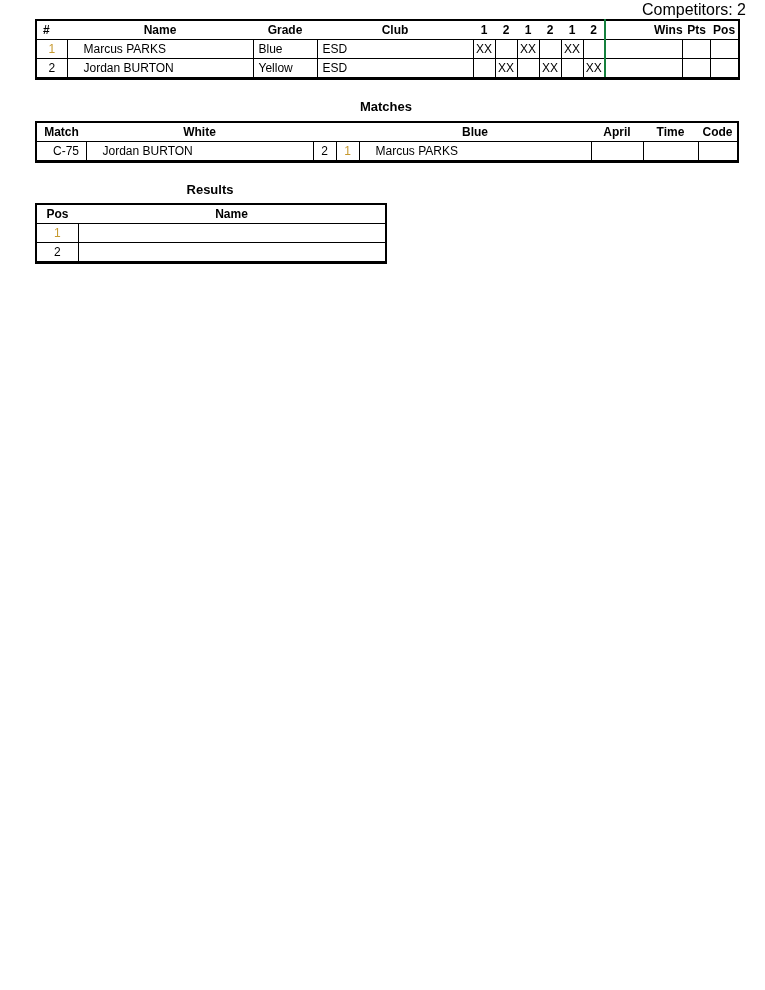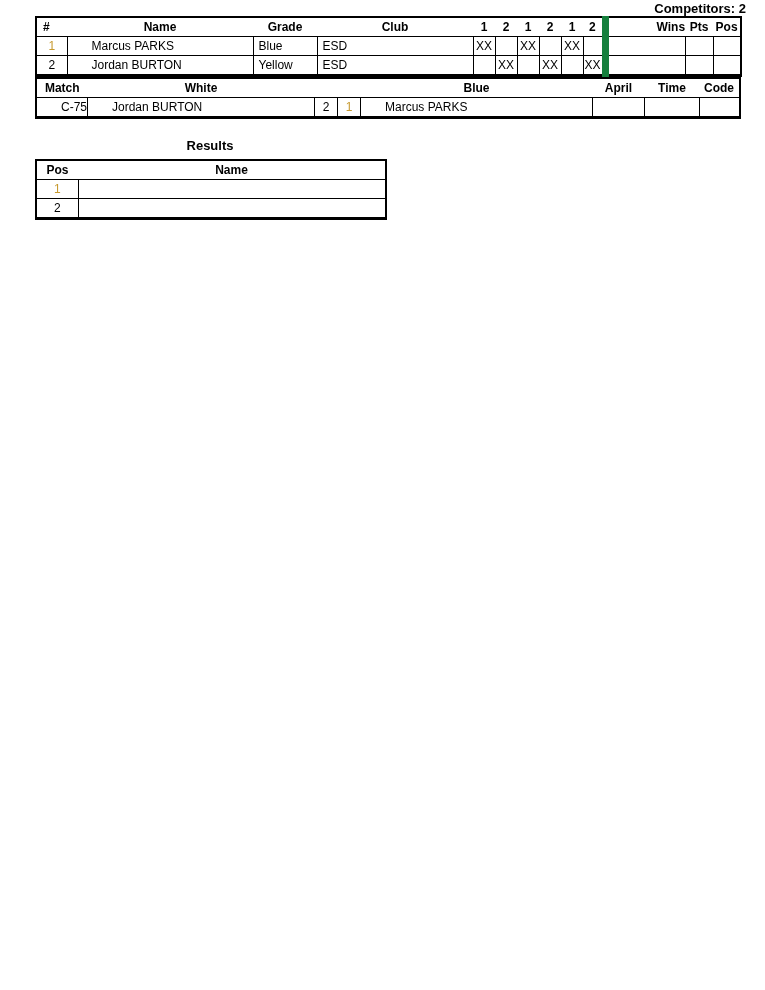--- a/index.html
+++ b/index.html
@@ -6,42 +6,42 @@
   .page {
     position:relative; width:765px; height:990px; background:#ffffff;
     color:#000; font-family:"Liberation Sans", sans-serif; overflow:hidden;
   }
   .title {
     margin:28px 0 0 0; text-align:center;
     font-size:24px; font-weight:bold; white-space:pre; letter-spacing:-0.2px;
   }
   .count {
     margin:1px 19px 0 0; text-align:right;
-    font-size:13px; font-weight:bold;
+    font-size:16px; font-weight:normal;
   }
   .sec-head { font-size:13px; font-weight:bold; text-align:center; }
   .sh-comp  { width:569px; margin:12px 0 7px 35px; }
   .sh-match { width:702px; margin:19px 0 7px 35px; }
   .sh-res   { width:350px; margin:19px 0 6px 35px; }
 
   table { border-collapse:collapse; table-layout:fixed; margin-left:35px; font-size:12px; }
   .tbl  { border:2px solid #000; border-bottom-width:3px; }
   th {
     font-weight:bold; border-bottom:1px solid #000; padding:0; height:18px;
     text-align:center; overflow:hidden; white-space:nowrap;
   }
   td {
     border:1px solid #000; padding:0; height:18px;
     text-align:center; overflow:hidden; white-space:nowrap;
   }
   .al { text-align:left; }
-  .p8 { padding-left:24px;margin-left:8px; }
+  .p8 { padding-left:16px;margin-left:8px; }
   .p6 { padding-left:6px; }
   .p5 { padding-left:5px; }
-  .thickL { border-left:7px solid #15803d;padding-left:48px; }
+  .thickL { border-left:2px solid #15803d;padding-left:48px; }
   .gold { color:var(--gold,#C79A30); }
 
   
   .cc-num{width:31px}.cc-name{width:186px}.cc-grade{width:64px}.cc-club{width:156px}
   .cc-r{width:22px}.cc-wins{width:37px}.cc-pts{width:28px}.cc-pos{width:28px}
   
   .mc-match{width:50px}.mc-white{width:227px}.mc-wn{width:23px}.mc-bn{width:23px}
   .mc-blue{width:232px}.mc-result{width:52px}.mc-time{width:55px}.mc-code{width:40px}
   
   .rc-pos{width:42px}.rc-name{width:308px}
@@ -113,20 +113,21 @@
         <td>XX</td>
         <td></td>
         <td>XX</td>
         <td class="thickL"></td>
         <td></td>
         <td></td>
       </tr>
     </tbody>
   </table>
 
+  <div class="sec-head sh-match">Matches</div>
   <table class="tbl">
     <colgroup>
       <col class="mc-match">
         <col class="mc-white">
         <col class="mc-wn">
         <col class="mc-bn">
       <col class="mc-blue">
         <col class="mc-result">
         <col class="mc-time">
         <col class="mc-code">

